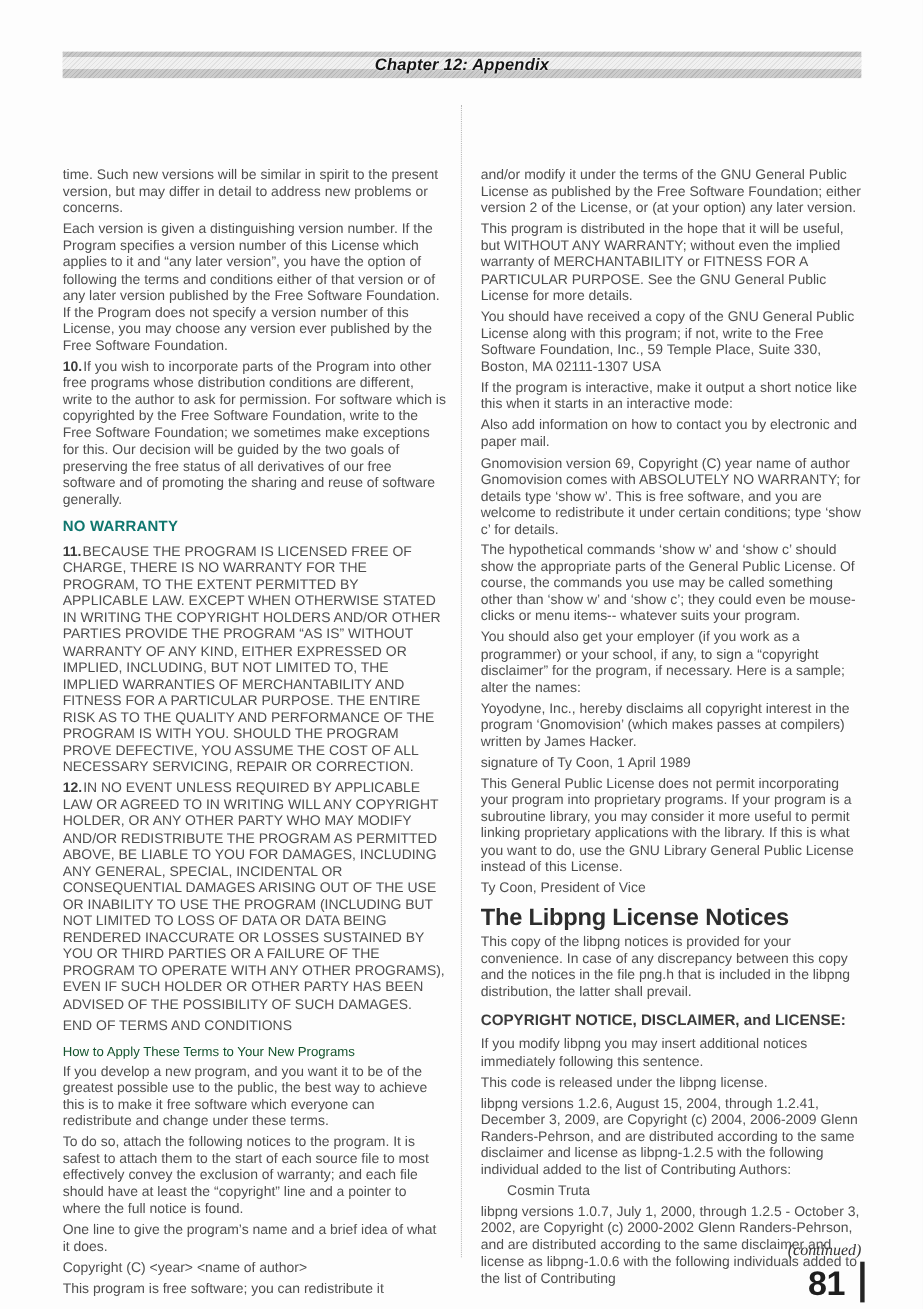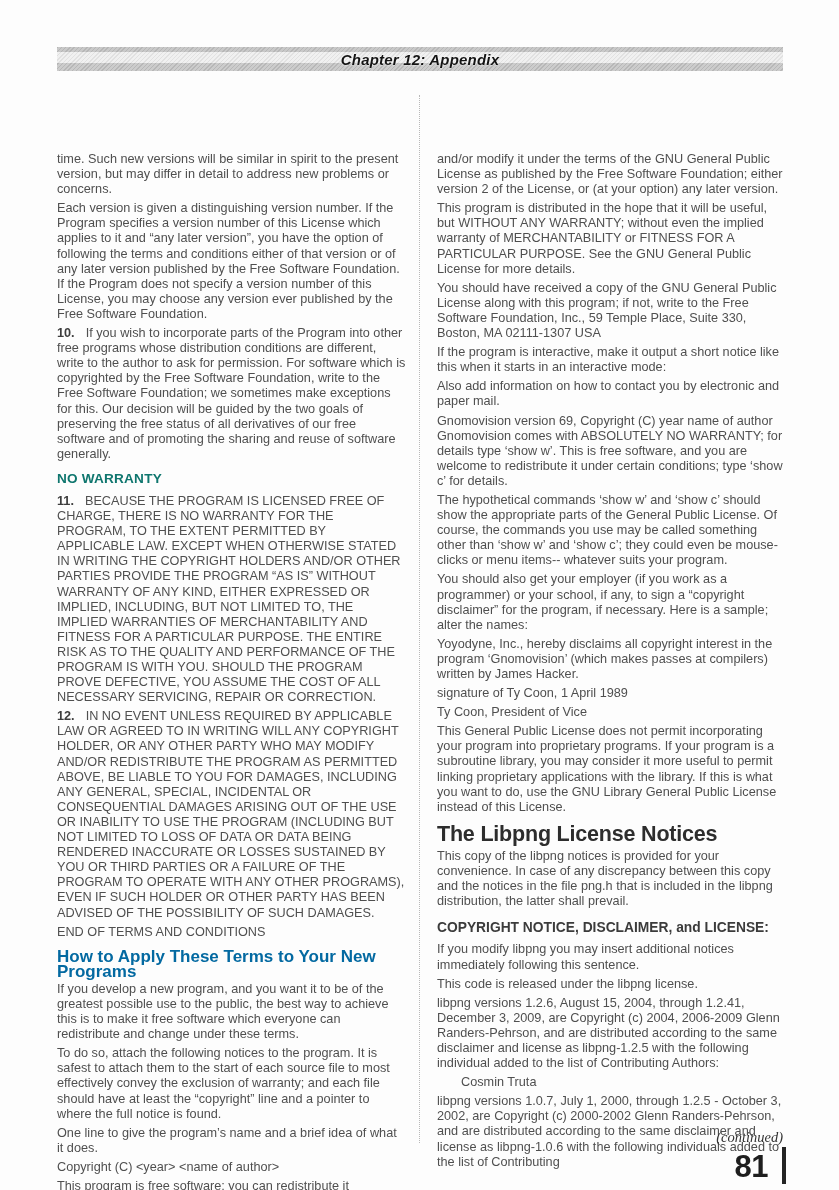--- a/index.html
+++ b/index.html
@@ -25,26 +25,26 @@
   
   .col { position:absolute; top:112px; font-size:12.7px; line-height:15.1px;margin-top:40px; }
   .col-left  { left:57px;  width:349px; }
   .col-right { left:437px; width:347px; }
   .divider {
     position:absolute; left:419px; top:95px; height:1048px; width:0;
     border-left:1px dotted #b8b8b8;
   }
   p.para { margin:0 0 4px 0; }
   p.para-indent { margin:0 0 4px 0; padding-left:24px; }
-  .num { font-weight:bold; color:#3d3d3d; padding-right:11px; }
+  .num { font-weight:bold; color:#3d3d3d; padding-right:1px; }
   h3.section-heading {
     font-size:13.6px; font-weight:bold; color:#0f766e; margin:9px 0 8px 0; letter-spacing:.2px;
   }
   h4.subheading {
-    font-size:17px; font-weight:bold; color:#0369a1; margin:9px 0 3px 0;
+    font-size:12px; font-weight:normal; color:#14532d; margin:9px 0 3px 0;
   }
   h2.heading-large {
     font-size:21.5px; font-weight:bold; color:#2d2d2d; margin:12px 0 7px 0; letter-spacing:-.2px;
   }
   h3.copyright-heading {
     font-size:13.8px; font-weight:bold; color:#3b3b3b; margin:11px 0 7px 0;
   }
   
   .continued {
     position:absolute; top:1129px; right:56px;
@@ -89,22 +89,22 @@
     <p class="para"><span>and/or modify it under the terms of the GNU General Public License as published by the Free Software Foundation; either version 2 of the License, or (at your option) any later version.</span></p>
     <p class="para"><span>This program is distributed in the hope that it will be useful, but WITHOUT ANY WARRANTY; without even the implied warranty of MERCHANTABILITY or FITNESS FOR A PARTICULAR PURPOSE. See the GNU General Public License for more details.</span></p>
     <p class="para"><span>You should have received a copy of the GNU General Public License along with this program; if not, write to the Free Software Foundation, Inc., 59 Temple Place, Suite 330, Boston, MA 02111-1307 USA</span></p>
     <p class="para"><span>If the program is interactive, make it output a short notice like this when it starts in an interactive mode:</span></p>
     <p class="para"><span>Also add information on how to contact you by electronic and paper mail.</span></p>
     <p class="para"><span>Gnomovision version 69, Copyright (C) year name of author Gnomovision comes with ABSOLUTELY NO WARRANTY; for details type ‘show w’. This is free software, and you are welcome to redistribute it under certain conditions; type ‘show c’ for details.</span></p>
     <p class="para"><span>The hypothetical commands ‘show w’ and ‘show c’ should show the appropriate parts of the General Public License. Of course, the commands you use may be called something other than ‘show w’ and ‘show c’; they could even be mouse-clicks or menu items-- whatever suits your program.</span></p>
     <p class="para"><span>You should also get your employer (if you work as a programmer) or your school, if any, to sign a “copyright disclaimer” for the program, if necessary. Here is a sample; alter the names:</span></p>
     <p class="para"><span>Yoyodyne, Inc., hereby disclaims all copyright interest in the program ‘Gnomovision’ (which makes passes at compilers) written by James Hacker.</span></p>
     <p class="para"><span>signature of Ty Coon, 1 April 1989</span></p>
+    <p class="para"><span>This General Public License does not permit incorporating your program into proprietary programs. If your program is a subroutine library, you may consider it more useful to permit linking proprietary applications with the library. If this is what you want to do, use the GNU Library General Public License instead of this License.</span></p>
     <p class="para"><span>Ty Coon, President of Vice</span></p>
-    <p class="para"><span>This General Public License does not permit incorporating your program into proprietary programs. If your program is a subroutine library, you may consider it more useful to permit linking proprietary applications with the library. If this is what you want to do, use the GNU Library General Public License instead of this License.</span></p>
     <h2 class="heading-large">The Libpng License Notices</h2>
     <p class="para"><span>This copy of the libpng notices is provided for your convenience. In case of any discrepancy between this copy and the notices in the file png.h that is included in the libpng distribution, the latter shall prevail.</span></p>
     <h3 class="copyright-heading">COPYRIGHT NOTICE, DISCLAIMER, and LICENSE:</h3>
     <p class="para"><span>If you modify libpng you may insert additional notices immediately following this sentence.</span></p>
     <p class="para"><span>This code is released under the libpng license.</span></p>
     <p class="para"><span>libpng versions 1.2.6, August 15, 2004, through 1.2.41, December 3, 2009, are Copyright (c) 2004, 2006-2009 Glenn Randers-Pehrson, and are distributed according to the same disclaimer and license as libpng-1.2.5 with the following individual added to the list of Contributing Authors:</span></p>
     <p class="para-indent"><span>Cosmin Truta</span></p>
     <p class="para"><span>libpng versions 1.0.7, July 1, 2000, through 1.2.5 - October 3, 2002, are Copyright (c) 2000-2002 Glenn Randers-Pehrson, and are distributed according to the same disclaimer and license as libpng-1.0.6 with the following individuals added to the list of Contributing</span></p>
   </div>
 

